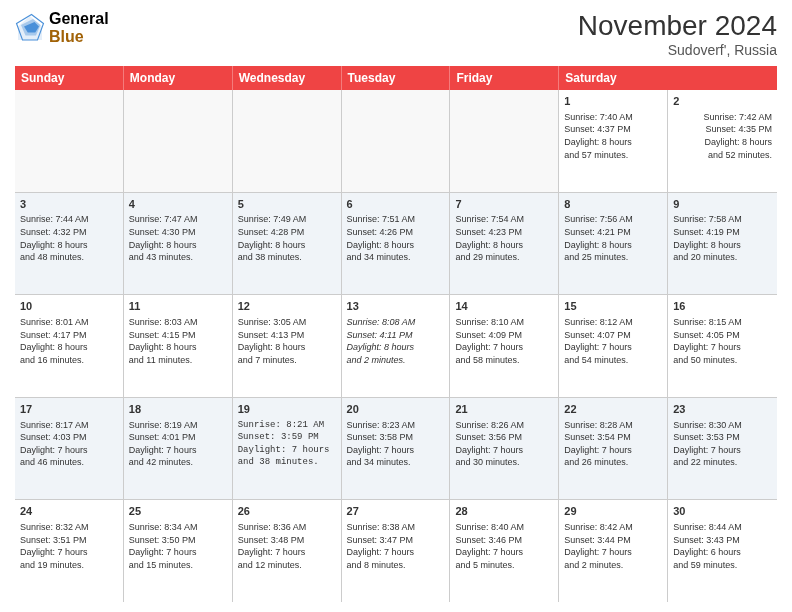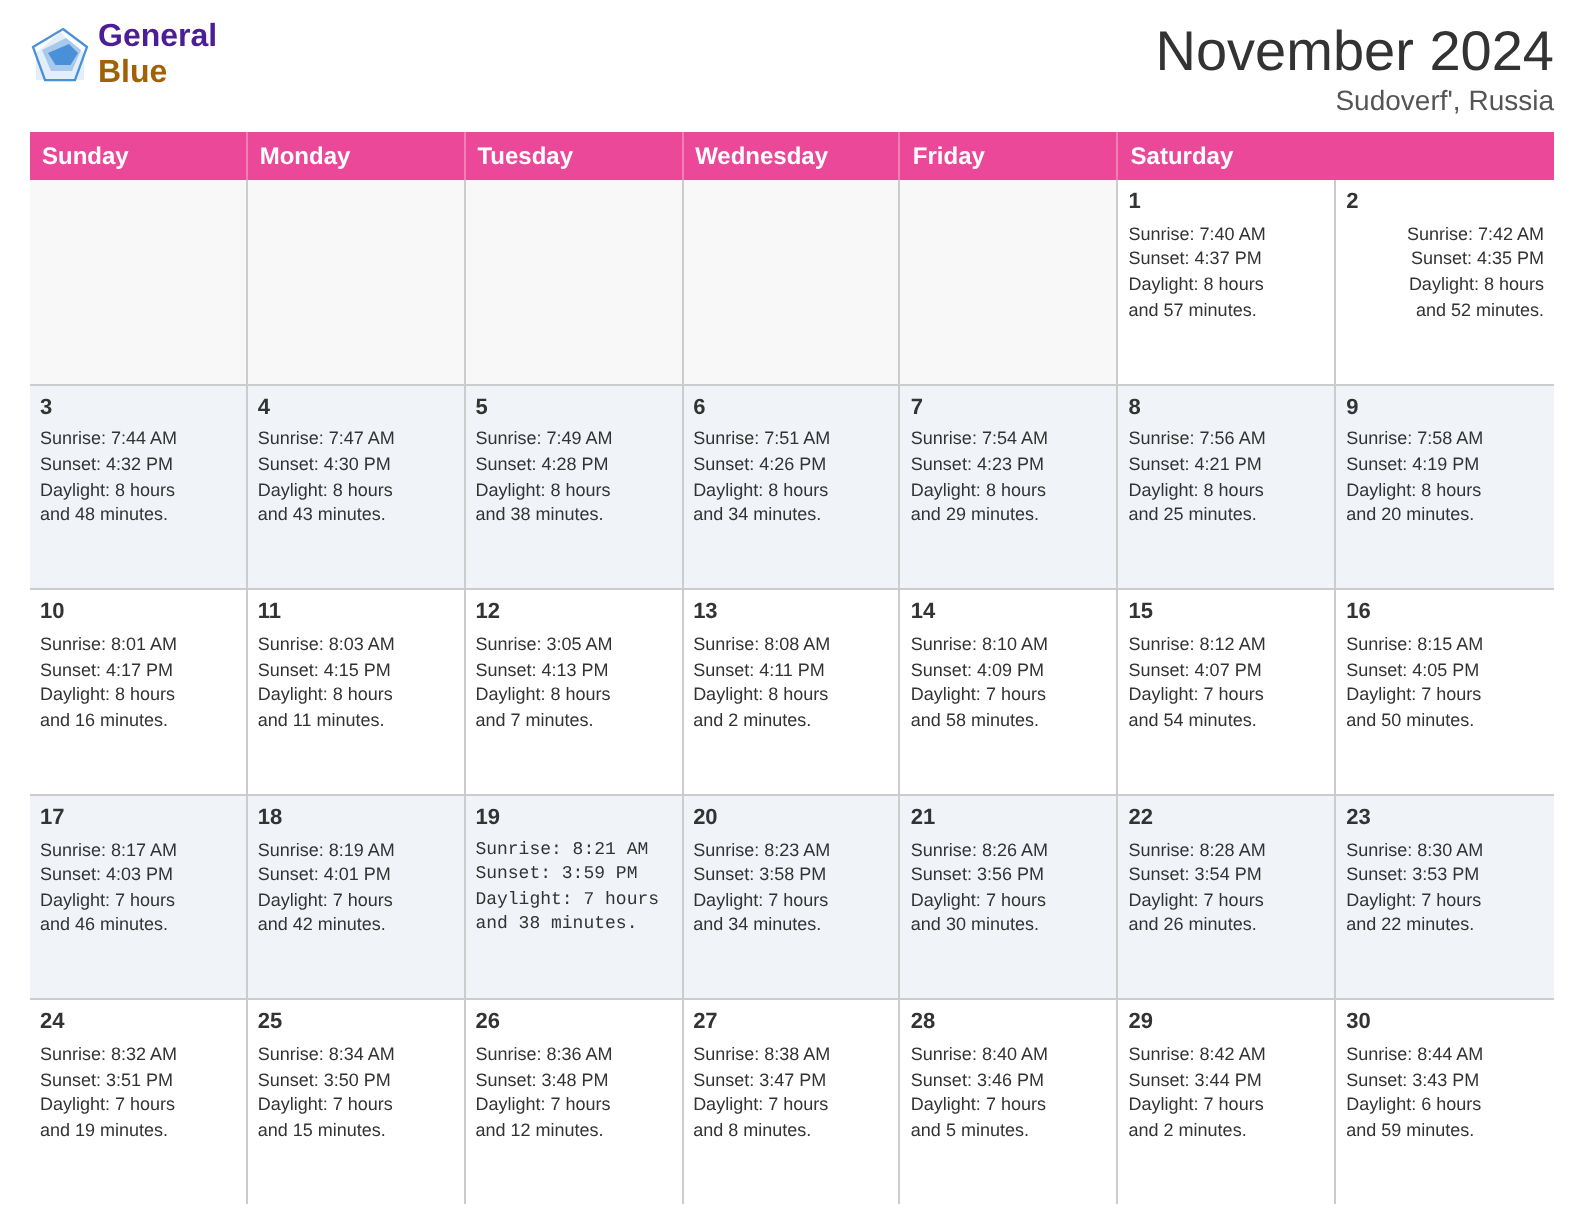--- a/index.html
+++ b/index.html
@@ -45,21 +45,21 @@
       color: #555;
     }
     .calendar {
       flex: 1;
       display: flex;
       flex-direction: column;
     }
     .cal-header {
       display: grid;
       grid-template-columns: repeat(7, 1fr);
-      background: #ec4899;
+      background: #ef4444;
     }
     .cal-header-cell {
       color: #fff;
       font-size: 12px;
       font-weight: bold;
       padding: 5px 6px;
       text-align: left;
       border-right: 1px solid rgba(255,255,255,0.3);
     }
     .cal-header-cell:last-child { border-right: none; }
@@ -104,36 +104,36 @@
 <div class="page">
   <div class="header">
     <div class="logo">
       <svg class="logo-icon" viewBox="0 0 40 40">
         <polygon points="20,4 36,18 36,36 20,36 4,36 4,18" fill="#4a90d9" opacity="0.15"></polygon>
         <polygon points="22,2 38,14 30,36 10,36 2,14" fill="none" stroke="#4a90d9" stroke-width="1.5"></polygon>
         <polygon points="24,8 34,16 28,30 14,30 8,16" fill="#4a90d9" opacity="0.4"></polygon>
         <polygon points="26,12 32,18 27,26 17,26 12,18" fill="#4a90d9"></polygon>
       </svg>
       <div>
-        <div style="font-size:16px;font-weight:bold;color:#4c1d95;line-height:1.1;">General</div>
+        <div style="font-size:16px;font-weight:bold;color:#000000;line-height:1.1;">General</div>
         <div style="font-size:16px;font-weight:bold;color:#a16207;line-height:1.1;">Blue</div>
       </div>
     </div>
     <div class="title-block">
       <div class="month-title">November 2024</div>
       <div class="location">Sudoverf', Russia</div>
     </div>
   </div>
 
   <div class="calendar">
     <div class="cal-header">
       <div class="cal-header-cell">Sunday</div>
       <div class="cal-header-cell">Monday</div>
+      <div class="cal-header-cell">Wednesday</div>
       <div class="cal-header-cell">Tuesday</div>
-      <div class="cal-header-cell">Wednesday</div>
       <div class="cal-header-cell">Friday</div>
       <div class="cal-header-cell">Saturday</div>
     </div>
     <div class="cal-body" id="cal-body">
     <div class="cal-row">
           <div class="cal-cell empty"></div>
           <div class="cal-cell empty"></div>
           <div class="cal-cell empty"></div>
           <div class="cal-cell empty"></div>
           <div class="cal-cell empty"></div>
@@ -220,21 +220,21 @@
           </div>
           <div class="cal-cell">
             <div class="day-num">12</div>
             <div class="cell-info" style="white-space: pre-line;">Sunrise: 3:05 AM
 Sunset: 4:13 PM
 Daylight: 8 hours
 and 7 minutes.</div>
           </div>
           <div class="cal-cell">
             <div class="day-num">13</div>
-            <div class="cell-info" style="white-space: pre-line;">Sunrise: 8:08 AM
+            <div class="cell-info" style="white-space: pre-line; font-style: italic;">Sunrise: 8:08 AM
 Sunset: 4:11 PM
 Daylight: 8 hours
 and 2 minutes.</div>
           </div>
           <div class="cal-cell">
             <div class="day-num">14</div>
             <div class="cell-info" style="white-space: pre-line;">Sunrise: 8:10 AM
 Sunset: 4:09 PM
 Daylight: 7 hours
 and 58 minutes.</div>

